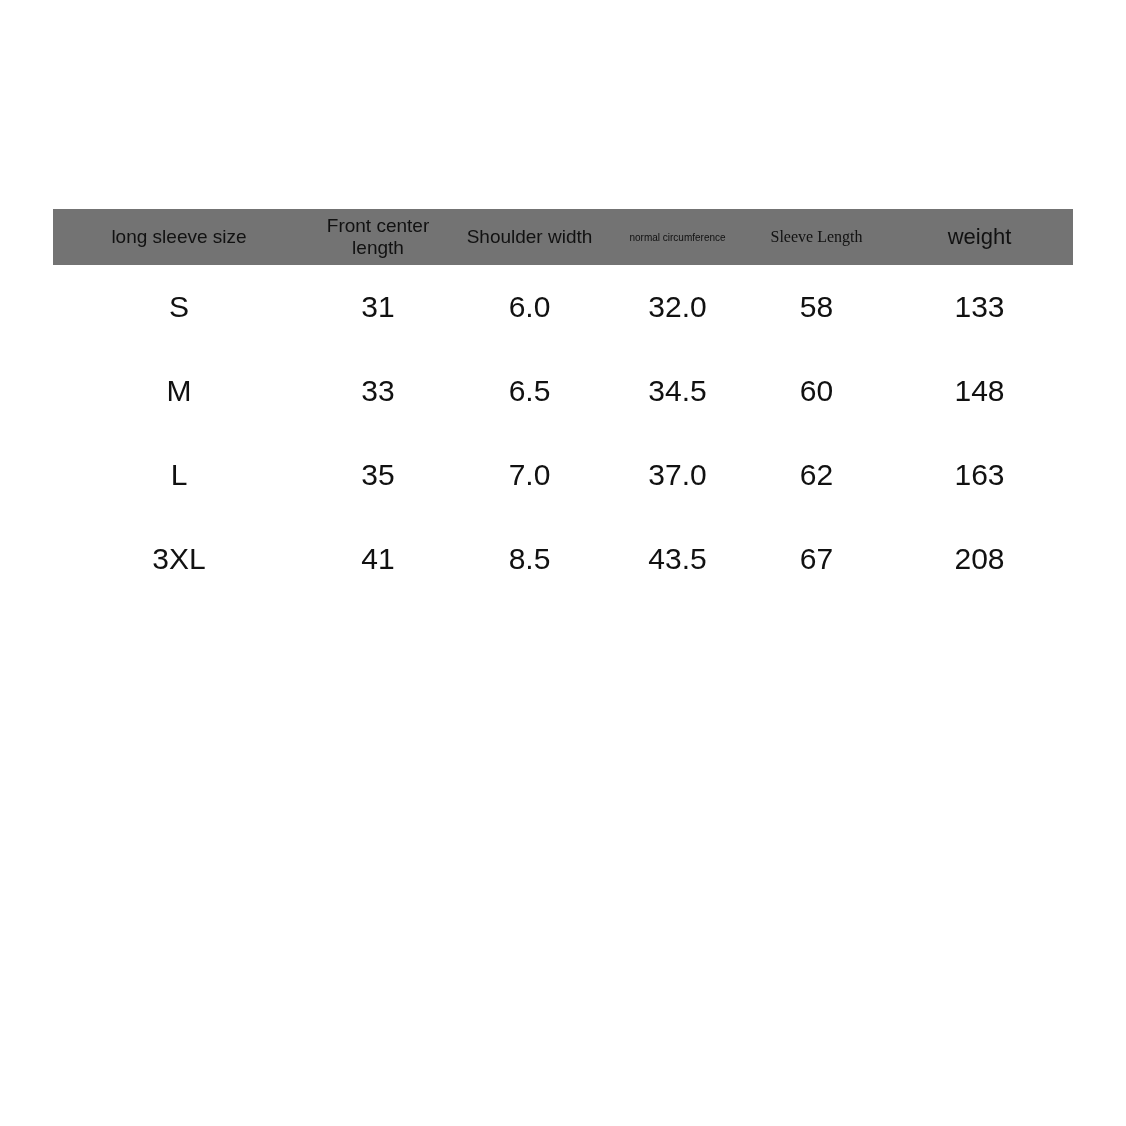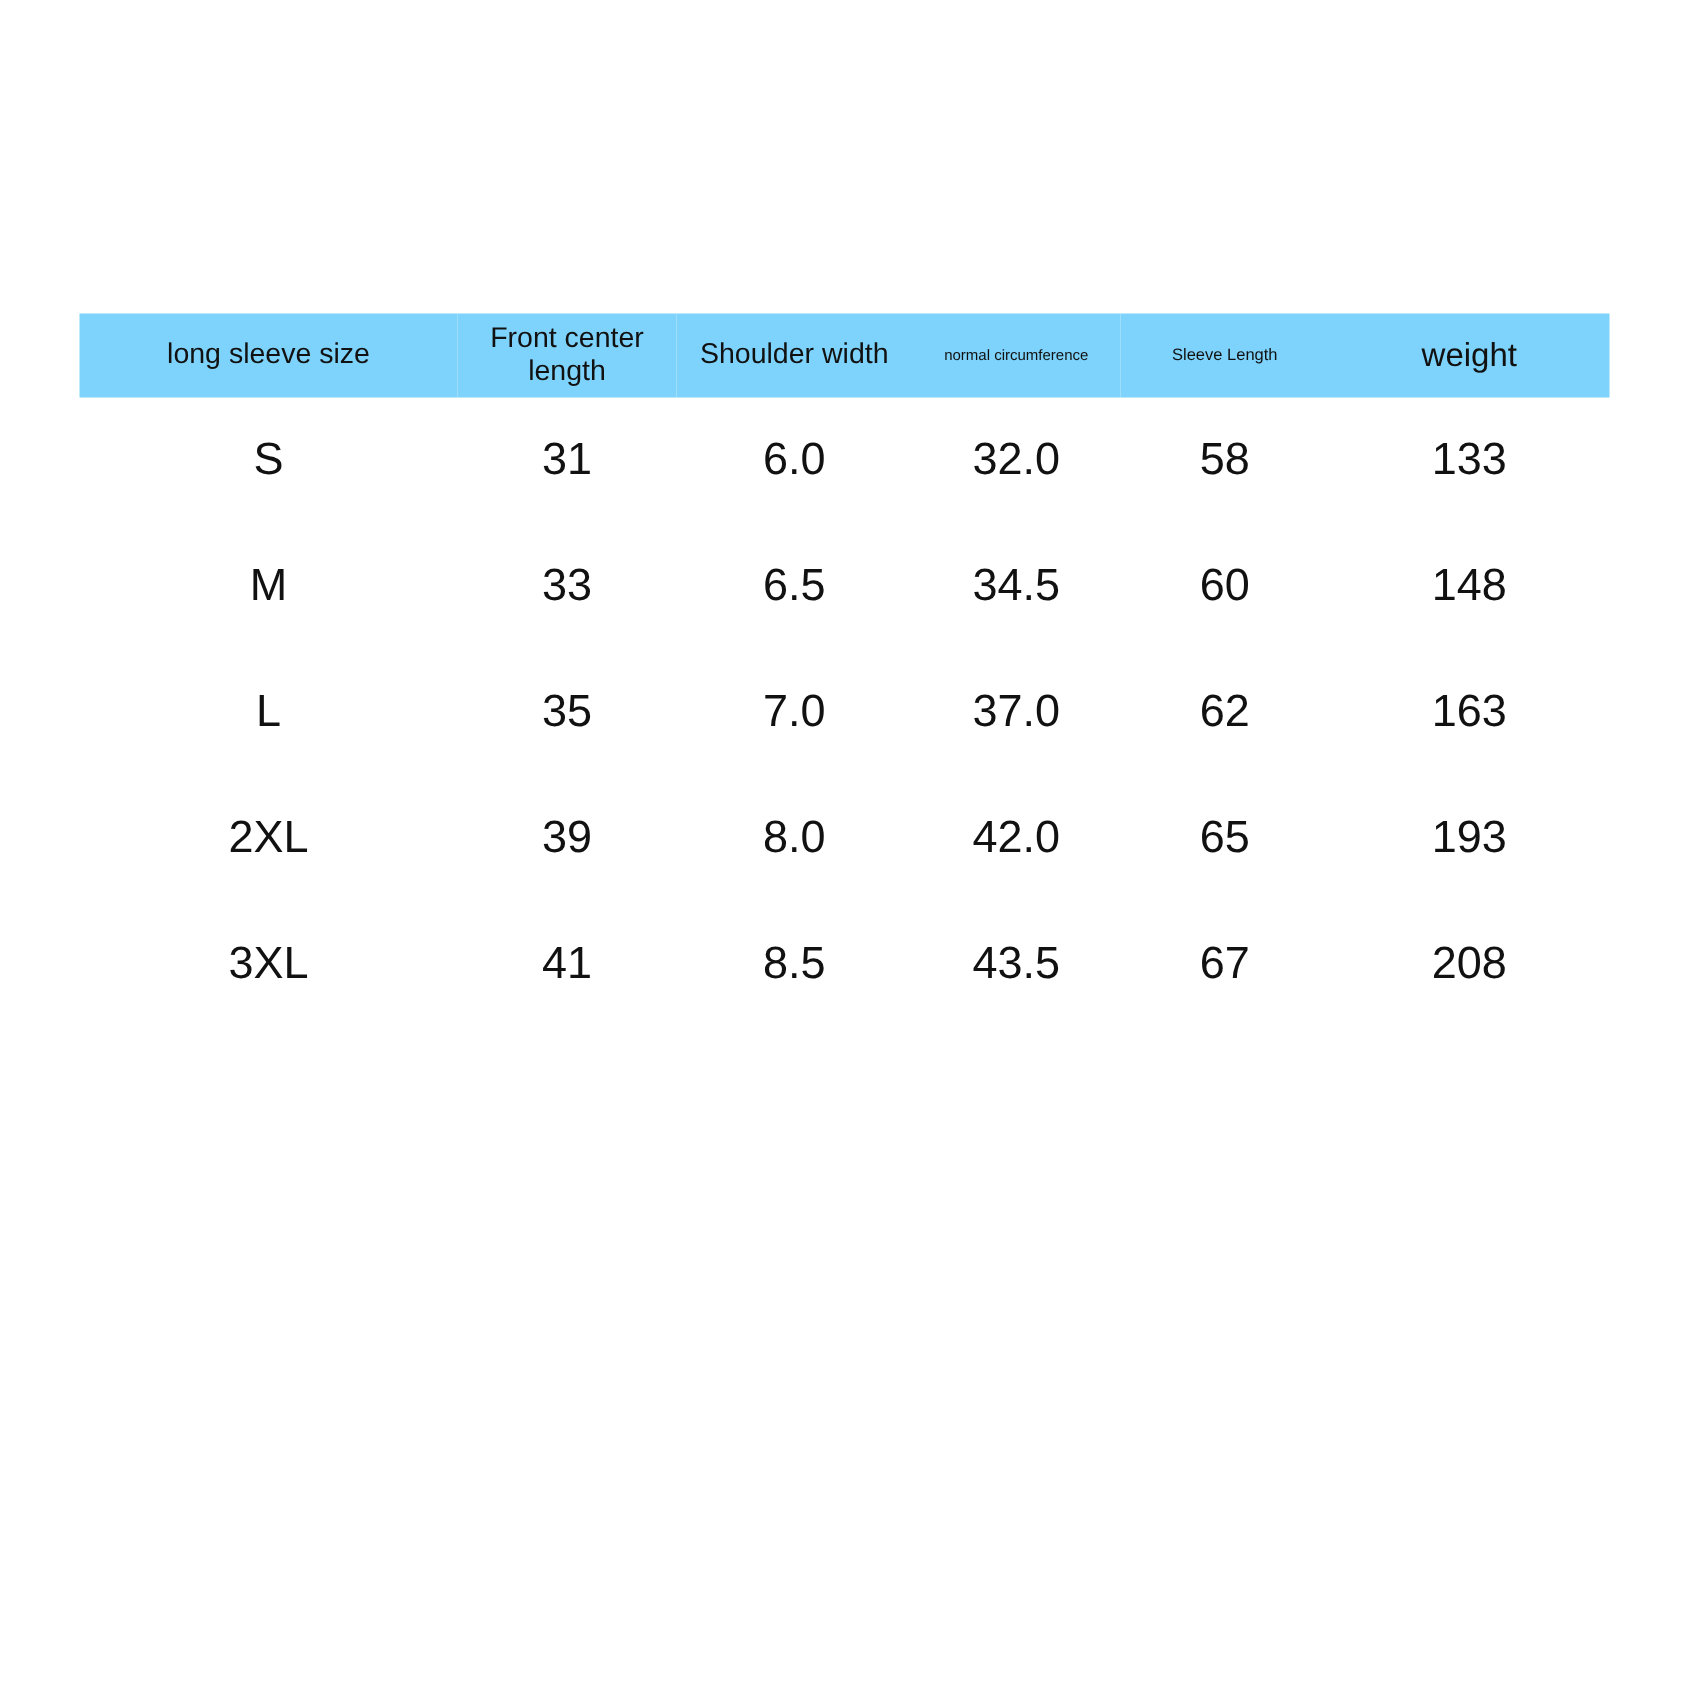--- a/index.html
+++ b/index.html
@@ -27,21 +27,21 @@
   .size-table {
     position: absolute;
     left: 53px;
     top: 209px;
     width: 1020px;
     border-collapse: collapse;
     table-layout: fixed;
   }
 
   .size-table thead tr {
-    background: #7dd3fc;
+    background: #737373;
   }
 
   .size-table thead th {
     font-weight: normal;
     color: #111111;
     text-align: center;
     vertical-align: middle;
     height: 56px;
     padding: 0;
   }
@@ -51,21 +51,21 @@
   col.c1 { width: 146px; }
   col.c2 { width: 157px; }
   col.c3 { width: 139px; }
   col.c4 { width: 139px; }
   col.c5 { width: 187px; }
 
   .th-size      { font-size: 19px; }
   .th-front     { font-size: 19px; margin-top: 28px; }
   .th-shoulder  { font-size: 19px; }
   .th-chest     { font-size: 10px; }
-  .th-sleeve    { font-size: 11px; }
+  .th-sleeve    { font-size: 16px; font-family: Liberation Serif, serif; }
   .th-weight    { font-size: 22px; }
 
   .size-table tbody td {
     text-align: center;
     vertical-align: middle;
     height: 84px;
     padding: 0;
     font-size: 30px;
     color: #111111;
   }
@@ -127,28 +127,20 @@
       </tr>
       <tr>
         <td class="sizecol">L</td>
         <td>35</td>
         <td>7.0</td>
         <td>37.0</td>
         <td>62</td>
         <td>163</td>
       </tr>
       <tr>
-        <td class="sizecol">2XL</td>
-        <td>39</td>
-        <td>8.0</td>
-        <td>42.0</td>
-        <td>65</td>
-        <td>193</td>
-      </tr>
-      <tr>
         <td class="sizecol">3XL</td>
         <td>41</td>
         <td>8.5</td>
         <td>43.5</td>
         <td>67</td>
         <td>208</td>
       </tr>
     </tbody>
   </table>
 

